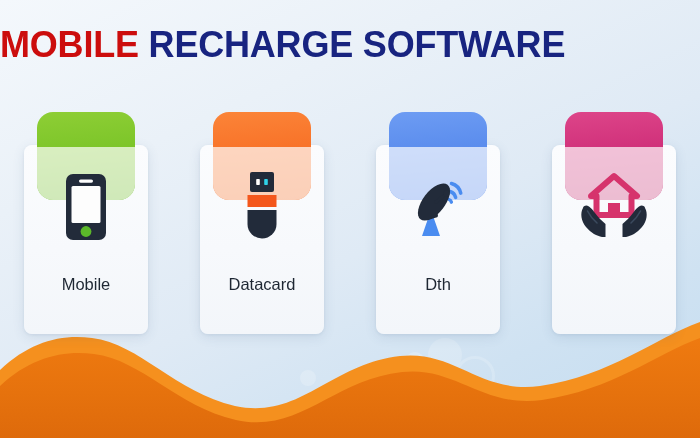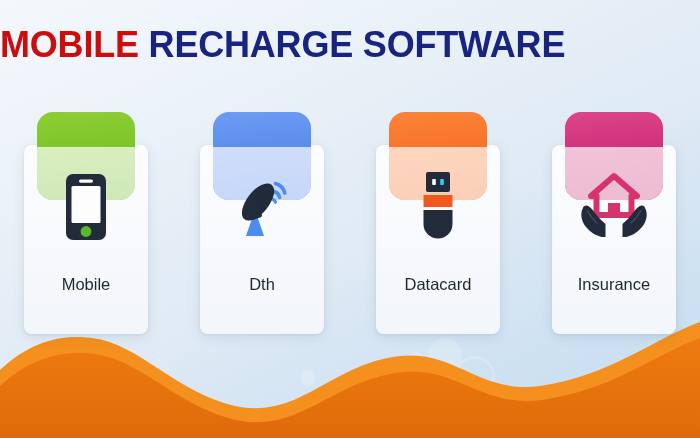--- a/index.html
+++ b/index.html
@@ -142,82 +142,81 @@
           <rect x="1" y="1" width="40" height="66" rx="7" fill="#222b3a"></rect>
           <rect x="6.5" y="13" width="29" height="37" rx="1.5" fill="#fdfdfd"></rect>
           <rect x="14" y="6.5" width="14" height="3.2" rx="1.6" fill="#fdfdfd"></rect>
           <circle cx="21" cy="58.5" r="5.4" fill="#5cb82a"></circle>
         </svg>
       </div>
       <div class="card-label">Mobile</div>
     </div>
 
     <div class="card">
-      <div class="banner" style="background:linear-gradient(175deg,#6d9cf3 0%,#5a8ced 45%,#3e78e8 100%);">
-        <div class="banner-lower"></div>
-      </div>
-      <div class="card-body"></div>
-      <div class="icon-slot">
-        <svg width="64" height="66" viewBox="0 0 64 66" aria-hidden="true">
-
-          <path d="M45.5 9.5 a13 13 0 0 1 9.2 9.6" stroke="#4a8cf0" stroke-width="3.6" fill="none" stroke-linecap="round"></path>
-          <path d="M44 17.5 a8 8 0 0 1 5.6 5.9" stroke="#4a8cf0" stroke-width="3.6" fill="none" stroke-linecap="round"></path>
-          <path d="M43 25.5 a3.6 3.6 0 0 1 2.4 2.7" stroke="#4a8cf0" stroke-width="3.4" fill="none" stroke-linecap="round"></path>
-
-          <path d="M16 62 L25 36 L34 62 Z" fill="#4a8cf0"></path>
-
-          <rect x="18.5" y="33" width="12.5" height="12" rx="2.5" fill="#222b3a" transform="rotate(-18 24.7 39)"></rect>
-
-          <ellipse cx="28" cy="28" rx="11" ry="22" fill="#222b3a" transform="rotate(38 28 28)"></ellipse>
-
-          <path d="M30 28 L40 20" stroke="#222b3a" stroke-width="3.2" stroke-linecap="round"></path>
-          <circle cx="40.5" cy="19.5" r="3.1" fill="#222b3a"></circle>
-        </svg>
-      </div>
-      <div class="card-label">Dth</div>
-    </div>
-
-    <div class="card">
       <div class="banner" style="background:linear-gradient(175deg,#fb8438 0%,#f87228 45%,#ef5f12 100%);">
         <div class="banner-lower"></div>
       </div>
       <div class="card-body"></div>
       <div class="icon-slot">
         <svg width="40" height="72" viewBox="0 0 40 72" aria-hidden="true">
           <rect x="8" y="1" width="24" height="20" rx="2" fill="#222b3a"></rect>
           <rect x="14.2" y="8" width="3.6" height="6" rx="0.8" fill="#ffffff"></rect>
           <rect x="22.2" y="8" width="3.6" height="6" rx="0.8" fill="#2fd2e8"></rect>
           <rect x="5.5" y="24" width="29" height="12" fill="#f4571c"></rect>
           <path d="M5.5 39 h29 v14 a14.5 14.5 0 0 1 -29 0 Z" fill="#222b3a"></path>
         </svg>
       </div>
       <div class="card-label">Datacard</div>
     </div>
 
     <div class="card">
+      <div class="banner" style="background:linear-gradient(175deg,#6d9cf3 0%,#5a8ced 45%,#3e78e8 100%);">
+        <div class="banner-lower"></div>
+      </div>
+      <div class="card-body"></div>
+      <div class="icon-slot">
+        <svg width="64" height="66" viewBox="0 0 64 66" aria-hidden="true">
+
+          <path d="M45.5 9.5 a13 13 0 0 1 9.2 9.6" stroke="#4a8cf0" stroke-width="3.6" fill="none" stroke-linecap="round"></path>
+          <path d="M44 17.5 a8 8 0 0 1 5.6 5.9" stroke="#4a8cf0" stroke-width="3.6" fill="none" stroke-linecap="round"></path>
+          <path d="M43 25.5 a3.6 3.6 0 0 1 2.4 2.7" stroke="#4a8cf0" stroke-width="3.4" fill="none" stroke-linecap="round"></path>
+
+          <path d="M16 62 L25 36 L34 62 Z" fill="#4a8cf0"></path>
+
+          <rect x="18.5" y="33" width="12.5" height="12" rx="2.5" fill="#222b3a" transform="rotate(-18 24.7 39)"></rect>
+
+          <ellipse cx="28" cy="28" rx="11" ry="22" fill="#222b3a" transform="rotate(38 28 28)"></ellipse>
+
+          <path d="M30 28 L40 20" stroke="#222b3a" stroke-width="3.2" stroke-linecap="round"></path>
+          <circle cx="40.5" cy="19.5" r="3.1" fill="#222b3a"></circle>
+        </svg>
+      </div>
+      <div class="card-label">Dth</div>
+    </div>
+
+    <div class="card">
       <div class="banner" style="background:linear-gradient(175deg,#dd4589 0%,#d0307a 45%,#bd2166 100%);">
         <div class="banner-lower"></div>
       </div>
       <div class="card-body"></div>
       <div class="icon-slot">
         <svg width="74" height="70" viewBox="0 0 74 70" aria-hidden="true">
 
           <path d="M37 4 L60 24 L54.5 24 L54.5 43 L19.5 43 L19.5 24 L14 24 Z" fill="none" stroke="#d6336c" stroke-width="6" stroke-linejoin="round"></path>
           <rect x="31" y="31" width="12" height="12" fill="#d6336c"></rect>
 
           <path d="M6 36 C3 41 4 49 9 55 C14 61 20 64 25 65 L28.5 65 L28.5 52
                    C25 49 21 45 18 41 C15.5 37.5 12 33.5 9.5 33.5 C7.5 33.5 6 34.5 6 36 Z" fill="#222b3a"></path>
           <path d="M10.5 39 C12.5 43 16 47.5 20 51" stroke="#3b4a5e" stroke-width="1.6" fill="none" stroke-linecap="round"></path>
 
           <path d="M68 36 C71 41 70 49 65 55 C60 61 54 64 49 65 L45.5 65 L45.5 52
                    C49 49 53 45 56 41 C58.5 37.5 62 33.5 64.5 33.5 C66.5 33.5 68 34.5 68 36 Z" fill="#222b3a"></path>
           <path d="M63.5 39 C61.5 43 58 47.5 54 51" stroke="#3b4a5e" stroke-width="1.6" fill="none" stroke-linecap="round"></path>
         </svg>
       </div>
-      <div class="card-label">Insurance</div>
     </div>
 
 
   </div>
 
   <svg id="wave" viewBox="0 0 700 130" preserveAspectRatio="none">
     <defs>
       <linearGradient id="wgrad" x1="0" y1="0" x2="0" y2="1">
         <stop offset="0%" stop-color="#ef7a10"></stop>
         <stop offset="55%" stop-color="#e6720d"></stop>

